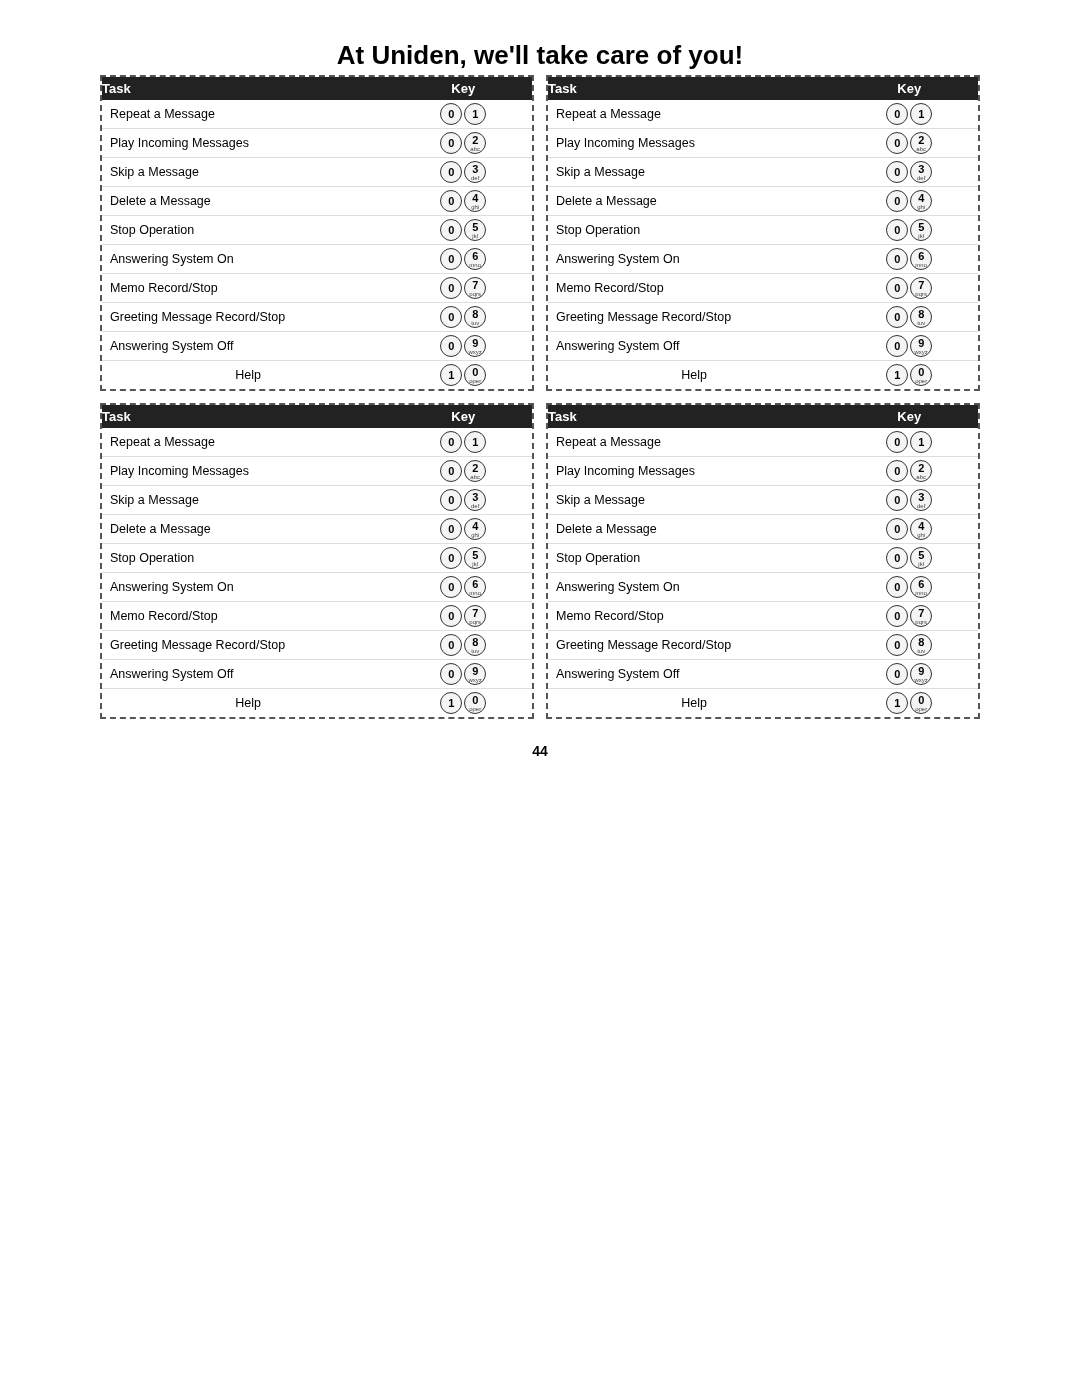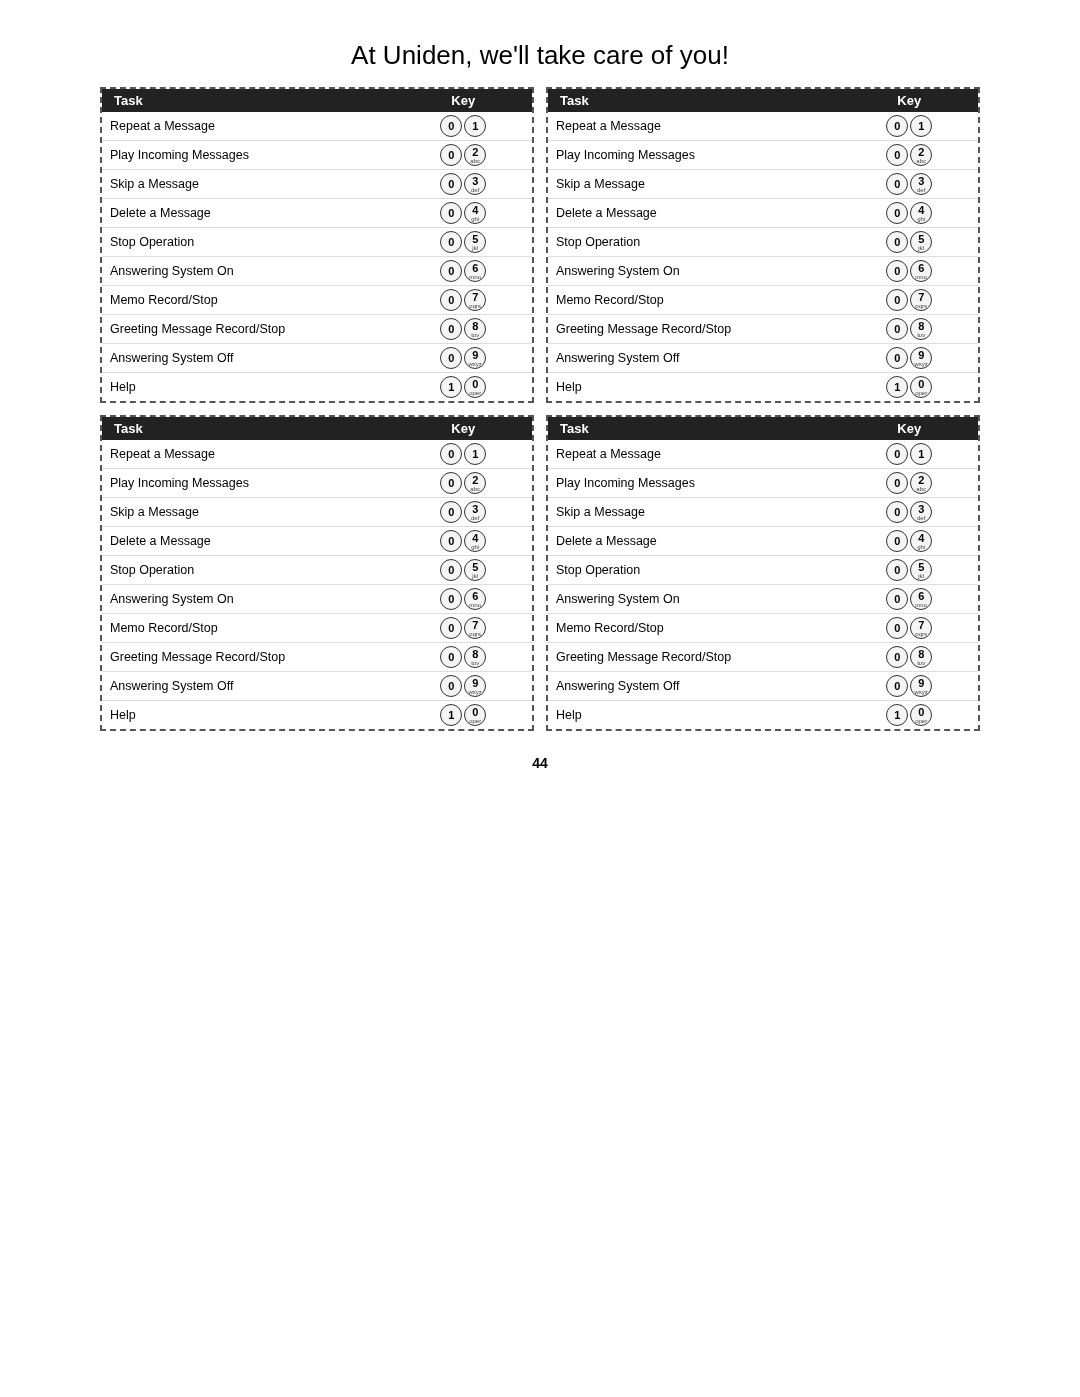--- a/index.html
+++ b/index.html
@@ -11,22 +11,22 @@
       width: 1080px;
       min-height: 1397px;
       display: flex;
       flex-direction: column;
       align-items: center;
       padding-top: 40px;
     }
 
     h1 {
       font-size: 26px;
-      font-weight: normal;
-      margin-bottom: 16px;
+      font-weight: bold;
+      margin-bottom: 4px;
       text-align: center;
     }
 
     .cards-container {
       display: grid;
       grid-template-columns: 1fr 1fr;
       gap: 12px;
       width: 880px;
     }
 
@@ -37,21 +37,21 @@
 
     table {
       width: 100%;
       border-collapse: collapse;
     }
 
     thead tr th {
       background: #222;
       color: #fff;
       font-weight: bold;
-      padding: 4px 12px;
+      padding: 4px 0;
       font-size: 13px;
     }
 
     thead tr th:first-child {
       text-align: left;
       width: 68%;
     }
 
     thead tr th:last-child {
       text-align: center;
@@ -69,20 +69,21 @@
       text-align: left;
       margin-left: 44px;
     }
 
     tbody tr td:last-child {
       text-align: center;
     }
 
     tbody tr:last-child td {
       border-bottom: none;
+      text-align: center;
     }
 
     .key-group {
       display: inline-flex;
       align-items: center;
       gap: 2px;
     }
 
     .key-btn {
       display: inline-flex;

